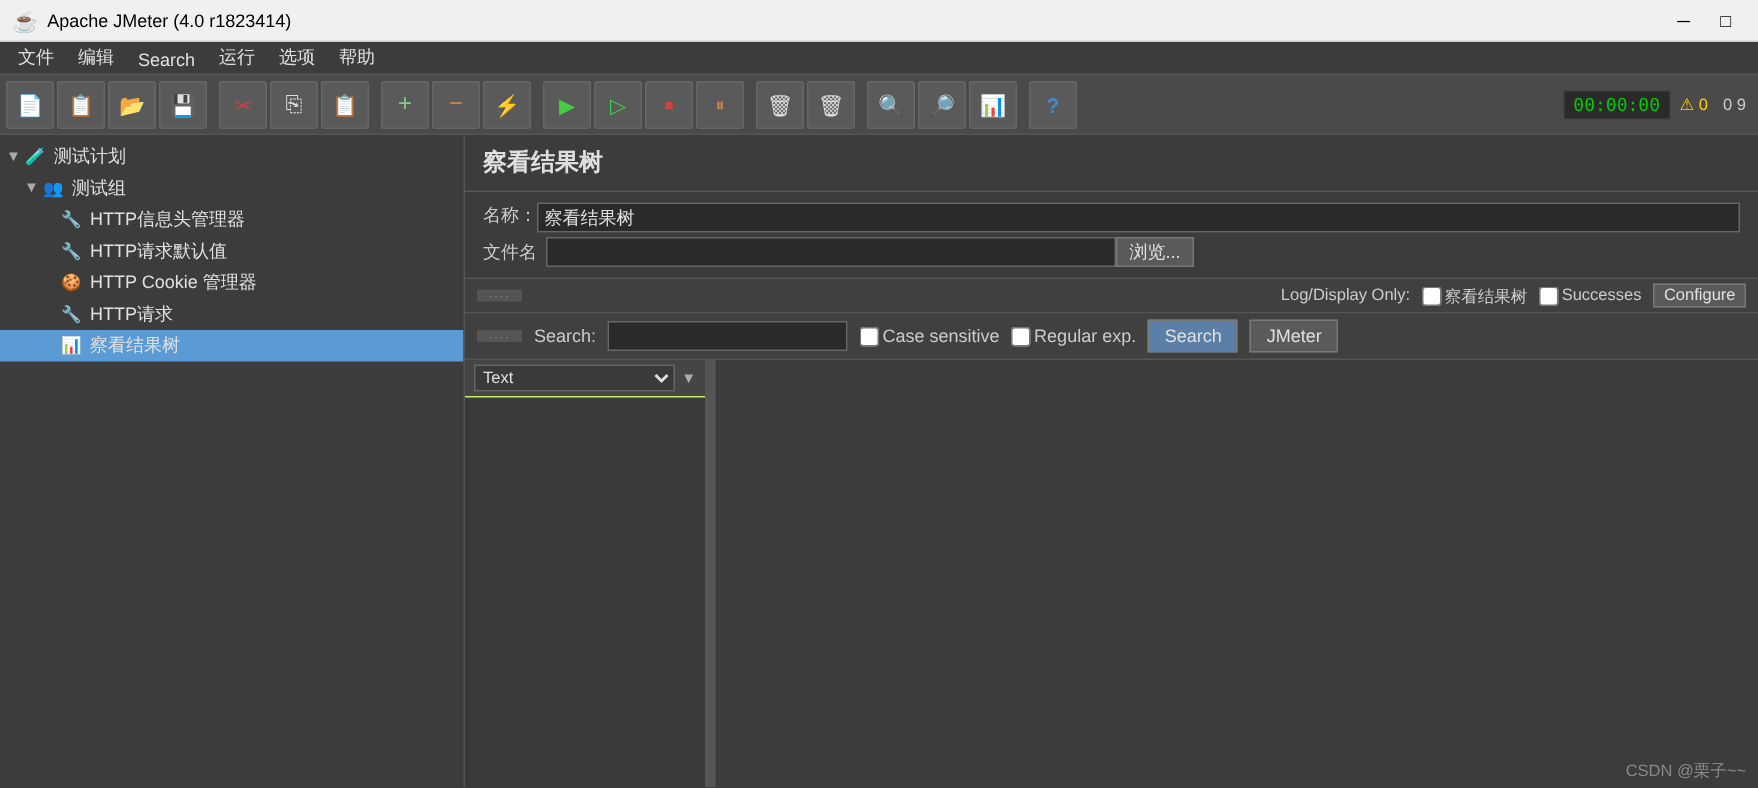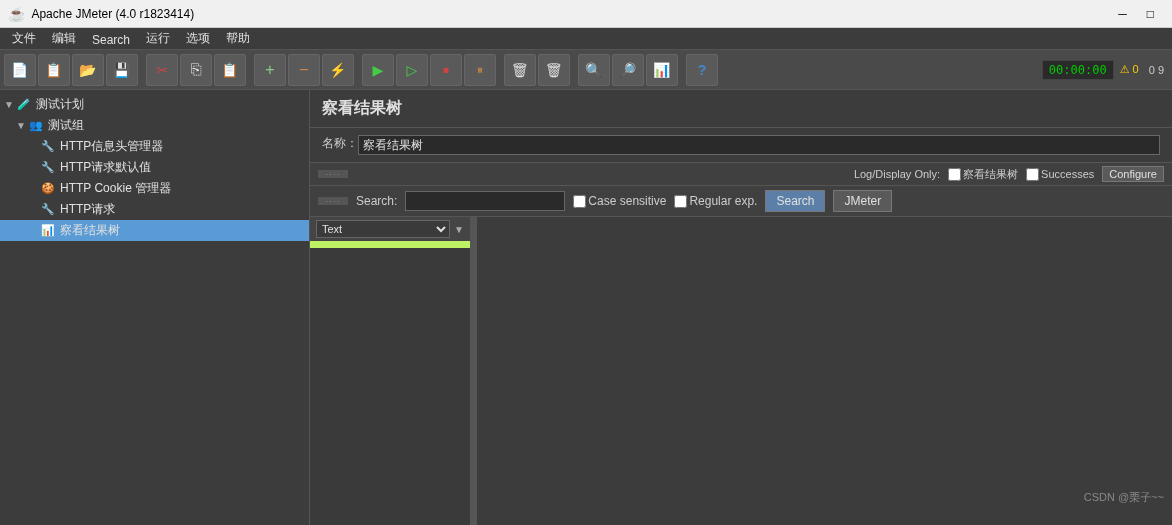--- a/index.html
+++ b/index.html
@@ -68,34 +68,34 @@
     .search-input { width: 160px; background: #2a2a2a; border: 1px solid #666; color: #e0e0e0; padding: 2px 4px; font-size: 12px; height: 20px; }
     .search-btn { background: #5a5a5a; border: 1px solid #777; color: #e0e0e0; padding: 1px 10px; cursor: pointer; font-size: 12px; height: 22px; }
     .search-btn.primary { background: #5b7fa6; }
 
     
     #result-panel { flex: 1; display: flex; overflow: hidden; }
     #result-left { width: 162px; border-right: 2px solid #555; overflow-y: auto; background: #3a3a3a; }
     #result-right { flex: 1; overflow-y: auto; background: #2e2e2e; }
 
     
-    .split-header { display: flex; align-items: center; padding: 3px 6px; background: #454545; border-bottom: 7px solid #bef264; font-size: 12px; gap: 4px; }
+    .split-header { display: flex; align-items: center; padding: 3px 6px; background: #454545; border-bottom: 1px solid #bef264; font-size: 12px; gap: 4px; }
     .split-header select { background: #3a3a3a; border: 1px solid #666; color: #e0e0e0; font-size: 11px; padding: 1px; flex: 1; }
     .split-content { padding: 4px; color: #ccc; font-size: 12px; }
 
     
     .result-content { padding: 6px; color: #ccc; font-size: 12px; }
 
     
     .vresize { width: 5px; background: #555; cursor: col-resize; }
     .resize-horiz { height: 5px; background: #555; cursor: row-resize; display: flex; justify-content: center; align-items: center; }
     .resize-dots { color: #888; font-size: 8px; letter-spacing: 1px; }
 
     
-    #watermark { position: fixed; bottom: 20px; right: 8px; color: #888; font-size: 11px; }
+    #watermark { position: fixed; bottom: 4px; right: 8px; color: #888; font-size: 11px; }
   </style>
 </head>
 <body>
 
 <div id="title-bar">
   <span style="font-size:14px; margin-right:6px;">☕</span>
   <span>Apache JMeter (4.0 r1823414)</span>
   <div style="flex:1;"></div>
   <span style="padding:0 10px; color:#000; font-size:12px; cursor:pointer;">─</span>
   <span style="padding:0 10px; color:#000; font-size:12px; cursor:pointer;">□</span>
@@ -193,20 +193,25 @@
   <div id="content">
 
     <div id="panel-header">
       <span id="panel-title">察看结果树</span>
     </div>
 
     <div id="form-area">
       <div class="form-row">
         <span class="form-label">名称：</span>
         <input class="form-input" type="text" value="察看结果树" style="">
+      </div>
+      <div class="file-row">
+        <span class="file-label">文件名</span>
+        <input class="file-input" type="text" style="">
+        <button class="btn-browse">浏览...</button>
       </div>
     </div>
 
     <div id="result-toolbar">
       <div class="resize-horiz" style="width:30px; height:8px;">
         <span class="resize-dots">····</span>
       </div>
       <div class="spacer"></div>
       <span class="log-label">Log/Display Only:</span>
       <label class="cb-label">

